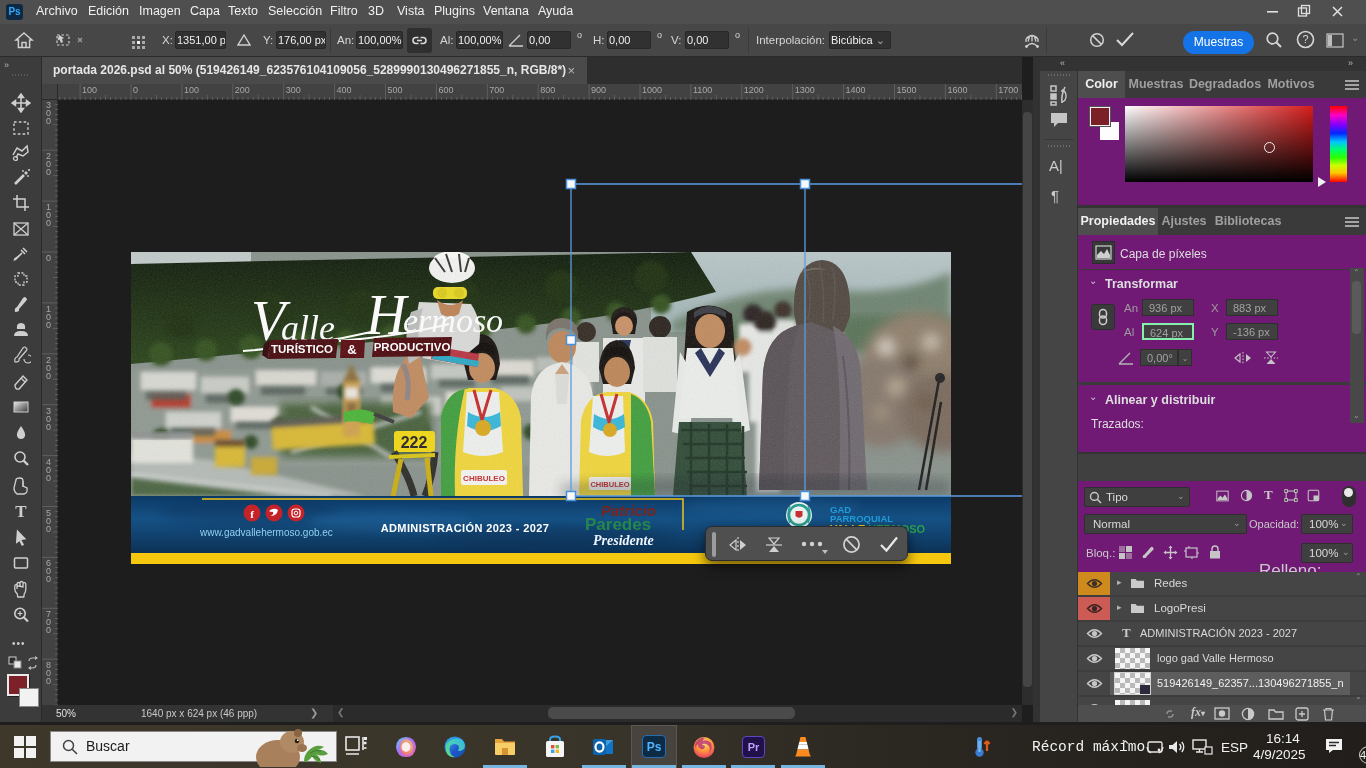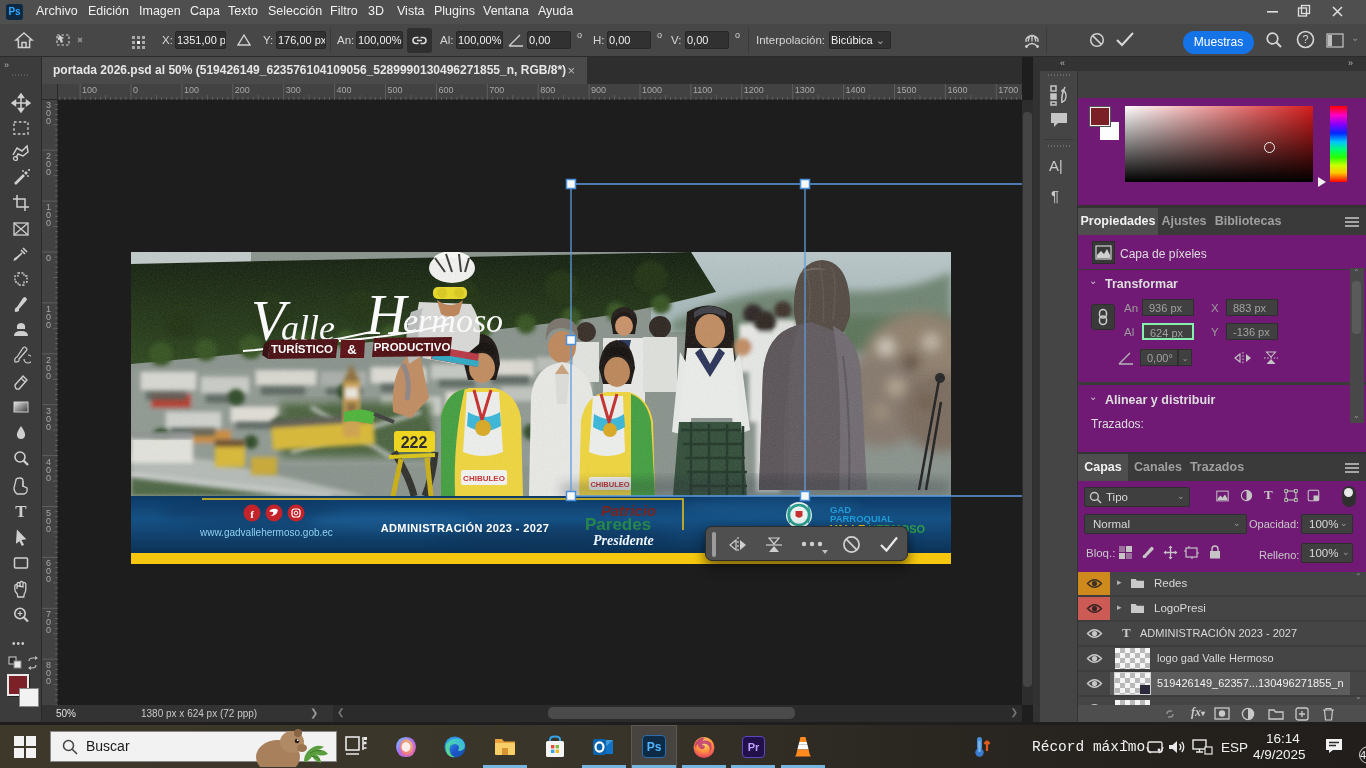--- a/index.html
+++ b/index.html
@@ -1040,21 +1040,21 @@
         </svg>
   </div>
   </div>
   <div id="vsb">
       <div class="thumb"></div>
     </div>
   <div id="dockedge"></div>
 
   <div id="status">
     <span class="abs" style="left:14px;top:3px;color:#e0e0e0">50%</span>
-    <span class="abs" style="left:99px;top:3px;color:#c8c8c8">1380 px x 624 px (72 ppp)</span>
+    <span class="abs" style="left:99px;top:3px;color:#c8c8c8">1640 px x 624 px (46 ppp)</span>
     <span class="abs" style="left:268px;top:2px;color:#9a9a9a">❯</span>
     <div class="abs" style="left:291px;top:0;width:689px;height:17px;background:#2b2b2b;">
       <span class="abs" style="left:4px;top:2px;color:#777;font-size:9px">❮</span>
       <div class="abs" style="left:215px;top:2px;width:247px;height:12px;background:#4a4a4a;border-radius:5px;"></div>
       <span class="abs" style="right:4px;top:2px;color:#777;font-size:9px">❯</span>
     </div>
   </div>
 
   <div id="dock">
 
@@ -1076,20 +1076,29 @@
         </svg>
       <svg class="abs" style="left:9px;top:40px" width="20" height="18" viewBox="0 0 20 18">
           <path d="M2 2 h16 v10 h-9 l-4 4 v-4 h-3 Z" fill="#c5c5c5"></path>
         </svg>
       <div class="abs" style="left:4px;top:68px;width:30px;height:1px;background:#383838"></div>
       <div class="abs" style="left:8px;top:74px;width:22px;height:2px;background:repeating-linear-gradient(90deg,#6a6a6a 0 1px,transparent 1px 3px)"></div>
       <span class="abs" style="left:9px;top:86px;color:#cacaca;font-size:15px">A<span style="font-size:14px">|</span></span>
       <span class="abs" style="left:11px;top:116px;color:#cacaca;font-size:15px">¶</span>
     </div>
 
+    <div class="ptabs" style="left:38px;top:14px;width:288px;">
+      <div class="ptab on" style="left:0;width:47px">Color</div>
+      <div class="ptab" style="left:47px;width:62px">Muestras</div>
+      <div class="ptab" style="left:109px;width:76px">Degradados</div>
+      <div class="ptab" style="left:185px;width:56px">Motivos</div>
+      <svg class="burger" style="left:266px;top:8px;position:absolute" width="16" height="12" viewBox="0 0 16 12">
+          <path d="M1 2 h14 M1 6 h14 M1 10 h14" stroke="#c9c9c9" stroke-width="1.5"></path>
+        </svg>
+    </div>
     <div class="pbody" style="left:38px;top:41px;width:288px;height:107px;">
       <div class="abs" style="left:22px;top:24px;width:19px;height:18px;background:#fdfdfd;"></div>
       <div class="abs" style="left:12px;top:9px;width:20px;height:19px;background:#7b2026;border:1.5px solid #f2f2f2;outline:1px solid #555;"></div>
       <div class="abs" style="left:47px;top:8px;width:188px;height:76px;background:
         linear-gradient(180deg, rgba(0,0,0,0) 0%, #000 100%),
         linear-gradient(90deg, #fff 0%, #d41c1c 100%);"></div>
       <div class="abs" style="left:186px;top:44px;width:11px;height:11px;border:1.5px solid #f0f0f0;border-radius:50%;"></div>
       <div class="abs" style="left:252px;top:8px;width:17px;height:76px;background:linear-gradient(180deg,#ff0000 0%,#ff00c4 12%,#8000ff 25%,#0028ff 36%,#00c4ff 47%,#00ff6a 58%,#2bff00 68%,#c8ff00 78%,#ffc800 88%,#ff0000 100%);"></div>
       <div class="abs" style="left:240px;top:79px;width:0;height:0;border-top:5px solid transparent;border-bottom:5px solid transparent;border-left:8px solid #f0f0f0;"></div>
     </div>
@@ -1149,28 +1158,20 @@
       <span class="abs" style="left:13px;top:182px;font-size:12px">Trazados:</span>
 
       <div class="abs" style="left:272px;top:33px;width:14px;height:155px;background:#484848;">
         <span class="abs" style="left:3px;top:0px;color:#9a9a9a;font-size:8px">⌃</span>
         <div class="abs" style="left:2px;top:13px;width:9px;height:53px;background:#5a5a5a;border-radius:4px;"></div>
         <span class="abs" style="left:3px;top:143px;color:#9a9a9a;font-size:8px">⌄</span>
       </div>
     </div>
 
     <div class="abs" style="left:38px;top:395px;width:288px;height:2px;background:#333"></div>
-    <div class="ptabs" style="left:38px;top:397px;width:288px;">
-      <div class="ptab on" style="left:0;width:50px">Capas</div>
-      <div class="ptab" style="left:52px;width:56px">Canales</div>
-      <div class="ptab" style="left:108px;width:62px">Trazados</div>
-      <svg class="burger" style="left:266px;top:8px;position:absolute" width="16" height="12" viewBox="0 0 16 12">
-          <path d="M1 2 h14 M1 6 h14 M1 10 h14" stroke="#c9c9c9" stroke-width="1.5"></path>
-        </svg>
-    </div>
     <div class="pbody" style="left:38px;top:424px;width:288px;height:241px;color:#d9d9d9;font-size:12px;">
       
       <div class="abs" style="left:6px;top:6px;width:106px;height:20px;background:#3f3f3f;border:1px solid #2e2e2e;border-radius:2px;">
         <svg class="abs" style="left:4px;top:3px" width="13" height="13" viewBox="0 0 13 13">
             <circle cx="5.4" cy="5.4" r="3.9" fill="none" stroke="#c9c9c9" stroke-width="1.4"></circle>
             <path d="M8.3 8.3 L12 12" stroke="#c9c9c9" stroke-width="1.6"></path>
           </svg>
         <span class="abs" style="left:21px;top:3px;font-size:11.5px">Tipo</span>
         <span class="abs" style="left:92px;top:3px;color:#9a9a9a;font-size:9px">⌄</span>
       </div>
@@ -1228,21 +1229,21 @@
           <path d="M7.5 0.5 l-2 2.6 h4 Z M7.5 14.5 l-2 -2.6 h4 Z M0.5 7.5 l2.6 -2 v4 Z M14.5 7.5 l-2.6 -2 v4 Z" fill="#c5c5c5"></path>
         </svg>
       <svg class="abs" style="left:106px;top:64px" width="16" height="15" viewBox="0 0 16 15">
           <rect x="2" y="3" width="11" height="9" fill="none" stroke="#c5c5c5" stroke-width="1.2"></rect>
           <path d="M5 3 v-2 M8 12 v2 M2 6 h-2 M13 8 h2" stroke="#c5c5c5" stroke-width="1.1"></path>
         </svg>
       <svg class="abs" style="left:130px;top:63px" width="14" height="16" viewBox="0 0 14 16">
           <rect x="2" y="7" width="10" height="7.5" fill="#c5c5c5"></rect>
           <path d="M4 7 V5 a3 3 0 0 1 6 0 v2" fill="none" stroke="#c5c5c5" stroke-width="1.4"></path>
         </svg>
-      <span class="abs" style="left:181px;top:68px;font-size:11px;color:#c9c9c9">Relleno:</span>
+      <span class="abs" style="left:181px;top:80px;font-size:17px;color:#c9c9c9">Relleno:</span>
       <div class="abs" style="left:223px;top:62px;width:52px;height:20px;background:#3f3f3f;border:1px solid #2e2e2e;border-radius:2px;">
         <span class="abs" style="left:7px;top:3px;font-size:11.5px">100%</span>
         <span class="abs" style="left:40px;top:3px;color:#9a9a9a;font-size:9px">⌄</span>
       </div>
       
       <div id="rows" class="abs" style="left:0;top:91px;width:288px;height:133px;background:#454545;overflow:hidden;">
         <div class="abs" style="left:0;top:0;width:32px;height:23px;background:#cf8a1d"></div>
         <svg class="abs eye" style="left:8px;top:5px" width="17" height="13" viewBox="0 0 17 13">
             <path d="M1.5 6.5 Q8.5 -1 15.5 6.5 Q8.5 14 1.5 6.5 Z" fill="none" stroke="#3c3124" stroke-width="1.4"></path>
             <circle cx="8.5" cy="6.5" r="2.6" fill="#3c3124"></circle>

